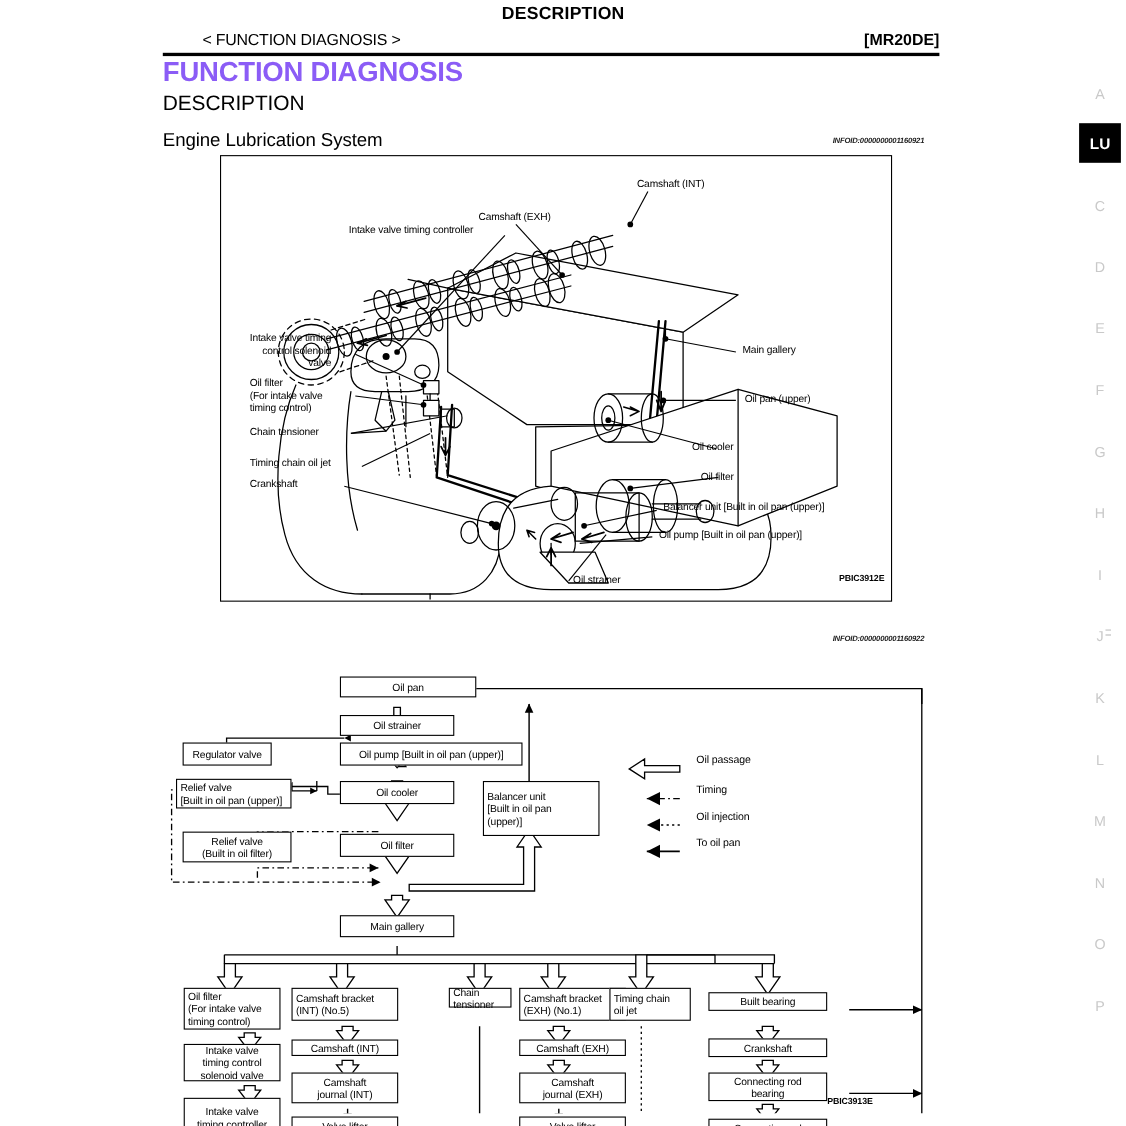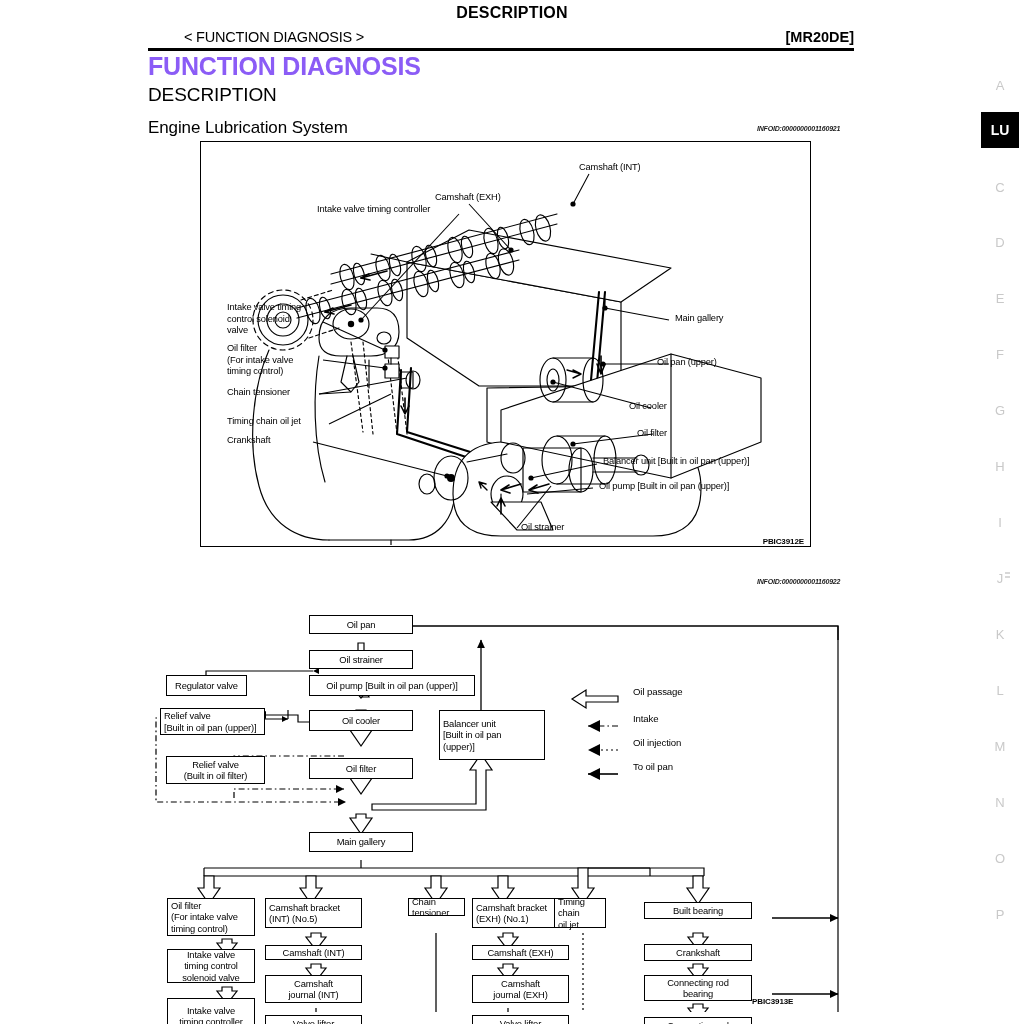--- a/index.html
+++ b/index.html
@@ -323,38 +323,38 @@
         <circle cx="330" cy="336" r="2.6"></circle>
         <circle cx="184" cy="208" r="2.6"></circle>
         <circle cx="184" cy="226" r="2.6"></circle>
         <circle cx="246" cy="334" r="2.6"></circle>
       </g>
     </svg>
 
     <div class="d1label" style="left:378px; top:20px;">Camshaft (INT)</div>
     <div class="d1label" style="left:234px; top:50px;">Camshaft (EXH)</div>
     <div class="d1label" style="left:116px; top:62px;">Intake valve timing controller</div>
-    <div class="d1label" style="left:26px; top:160px;">Intake valve timing
+    <div class="d1label" style="left:26px; top:160px;text-align:right;">Intake valve timing
 control solenoid
 valve</div>
     <div class="d1label" style="left:26px; top:201px;">Oil filter
 (For intake valve
 timing control)</div>
     <div class="d1label" style="left:26px; top:245px;">Chain tensioner</div>
     <div class="d1label" style="left:26px; top:274px;">Timing chain oil jet</div>
     <div class="d1label" style="left:26px; top:293px;">Crankshaft</div>
     <div class="d1label" style="left:474px; top:171px;">Main gallery</div>
-    <div class="d1label" style="left:456px; top:215px;">Oil pan (upper)</div>
+    <div class="d1label" style="left:476px; top:215px;">Oil pan (upper)</div>
     <div class="d1label" style="left:428px; top:259px;">Oil cooler</div>
     <div class="d1label" style="left:436px; top:286px;">Oil filter</div>
     <div class="d1label" style="left:402px; top:314px;">Balancer unit [Built in oil pan (upper)]</div>
     <div class="d1label" style="left:398px; top:339px;">Oil pump [Built in oil pan (upper)]</div>
     <div class="d1label" style="left:320px; top:380px;">Oil strainer</div>
 
-    <div class="figid" style="right:6px; bottom:0;">PBIC3912E</div>
+    <div class="figid" style="right:6px; bottom:16px;">PBIC3912E</div>
   </div>
 
   <div class="infoid" style="top:578px; left:757px;">INFOID:0000000001160922</div>
 
   <div style="position:absolute; left:148px; top:600px; width:706px; height:412px;">
 
     <svg width="706" height="400" viewBox="0 0 706 400" class="sch">
       <defs>
         <marker id="solidArrow" markerWidth="9" markerHeight="9" refX="8" refY="4.5" orient="auto" markerUnits="userSpaceOnUse">
           <path d="M0 0.6 L8.5 4.5 L0 8.4 z" fill="#000"></path>
@@ -469,21 +469,21 @@
         <path d="M440 120 L452 114 L452 126 Z" fill="#000" stroke="none"></path>
         <g stroke-dasharray="2 3">
             <path d="M470 144 L440 144"></path>
           </g>
         <path d="M440 144 L452 138 L452 150 Z" fill="#000" stroke="none"></path>
         <path d="M470 168 L440 168" stroke-width="1.6"></path>
         <path d="M440 168 L452 162 L452 174 Z" fill="#000" stroke="none"></path>
       </g>
     </svg>
 
-    <div class="sbox" style="left:161px; top:15px;  width:104px; height:19px;">Oil pan</div>
+    <div class="sbox" style="left:161px; top:15px;  width:124px; height:19px;">Oil pan</div>
     <div class="sbox" style="left:161px; top:50px;  width:104px; height:19px;">Oil strainer</div>
     <div class="sbox" style="left:18px;  top:75px;  width:81px;  height:21px;">Regulator valve</div>
     <div class="sbox" style="left:161px; top:75px;  width:166px; height:21px;">Oil pump [Built in oil pan (upper)]</div>
     <div class="sbox left" style="left:12px; top:108px; width:105px; height:27px;">Relief valve
 [Built in oil pan (upper)]</div>
     <div class="sbox" style="left:161px; top:110px; width:104px; height:21px;">Oil cooler</div>
     <div class="sbox" style="left:18px;  top:156px; width:99px;  height:28px;">Relief valve
 (Built in oil filter)</div>
     <div class="sbox" style="left:161px; top:158px; width:104px; height:21px;">Oil filter</div>
     <div class="sbox left" style="left:291px; top:110px; width:106px; height:50px;">Balancer unit
@@ -510,30 +510,30 @@
     <div class="sbox left" style="left:260px; top:298px; width:57px; height:18px;">Chain
 tensioner</div>
 
     <div class="sbox left" style="left:324px; top:298px; width:97px; height:30px;">Camshaft bracket
 (EXH) (No.1)</div>
     <div class="sbox" style="left:324px; top:345px; width:97px; height:15px;">Camshaft (EXH)</div>
     <div class="sbox" style="left:324px; top:375px; width:97px; height:28px;">Camshaft
 journal (EXH)</div>
     <div class="sbox" style="left:324px; top:415px; width:97px; height:18px;">Valve lifter</div>
 
-    <div class="sbox left" style="left:406px; top:298px; width:52px; height:30px;">Timing chain
+    <div class="sbox left" style="left:406px; top:298px; width:74px; height:30px;">Timing chain
 oil jet</div>
 
     <div class="sbox" style="left:496px; top:302px; width:108px; height:17px;">Built bearing</div>
     <div class="sbox" style="left:496px; top:344px; width:108px; height:17px;">Crankshaft</div>
     <div class="sbox" style="left:496px; top:375px; width:108px; height:26px;">Connecting rod
 bearing</div>
     <div class="sbox" style="left:496px; top:417px; width:108px; height:17px;">Connecting rod</div>
 
     <div class="legend-txt" style="left:485px; top:86px;">Oil passage</div>
-    <div class="legend-txt" style="left:485px; top:113px;">Intake</div>
+    <div class="legend-txt" style="left:485px; top:113px;">Timing</div>
     <div class="legend-txt" style="left:485px; top:137px;">Oil injection</div>
     <div class="legend-txt" style="left:485px; top:161px;">To oil pan</div>
 
     <div class="figid" style="left:604px; top:397px;">PBIC3913E</div>
   </div>
 
 </div>
 
 </body></html>

